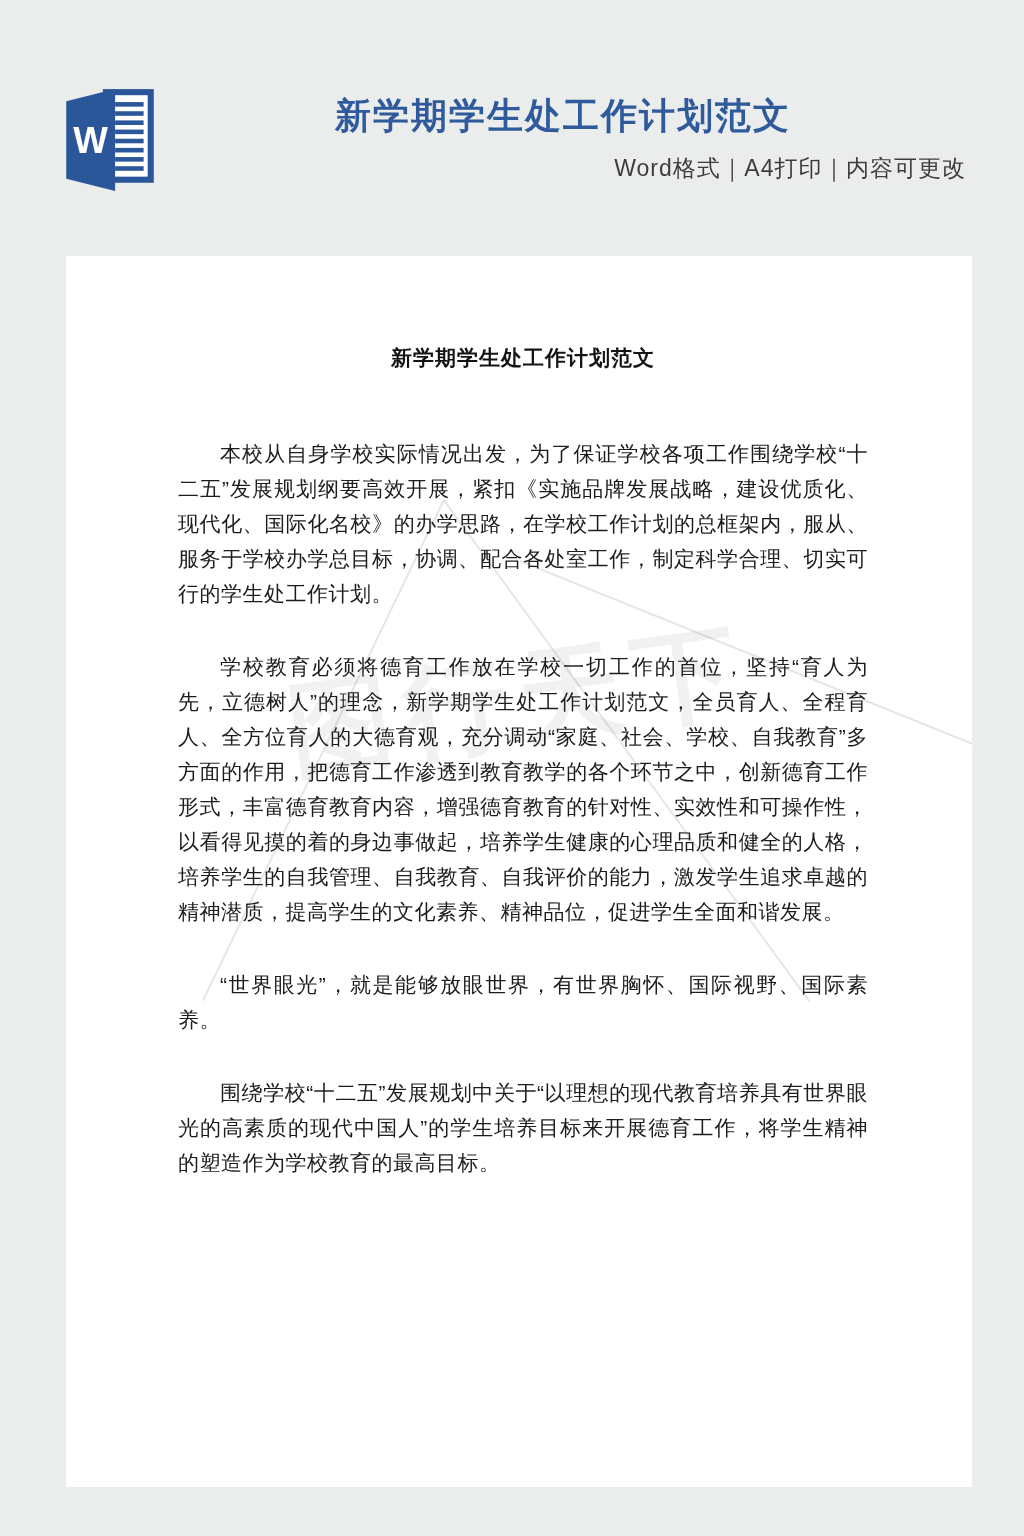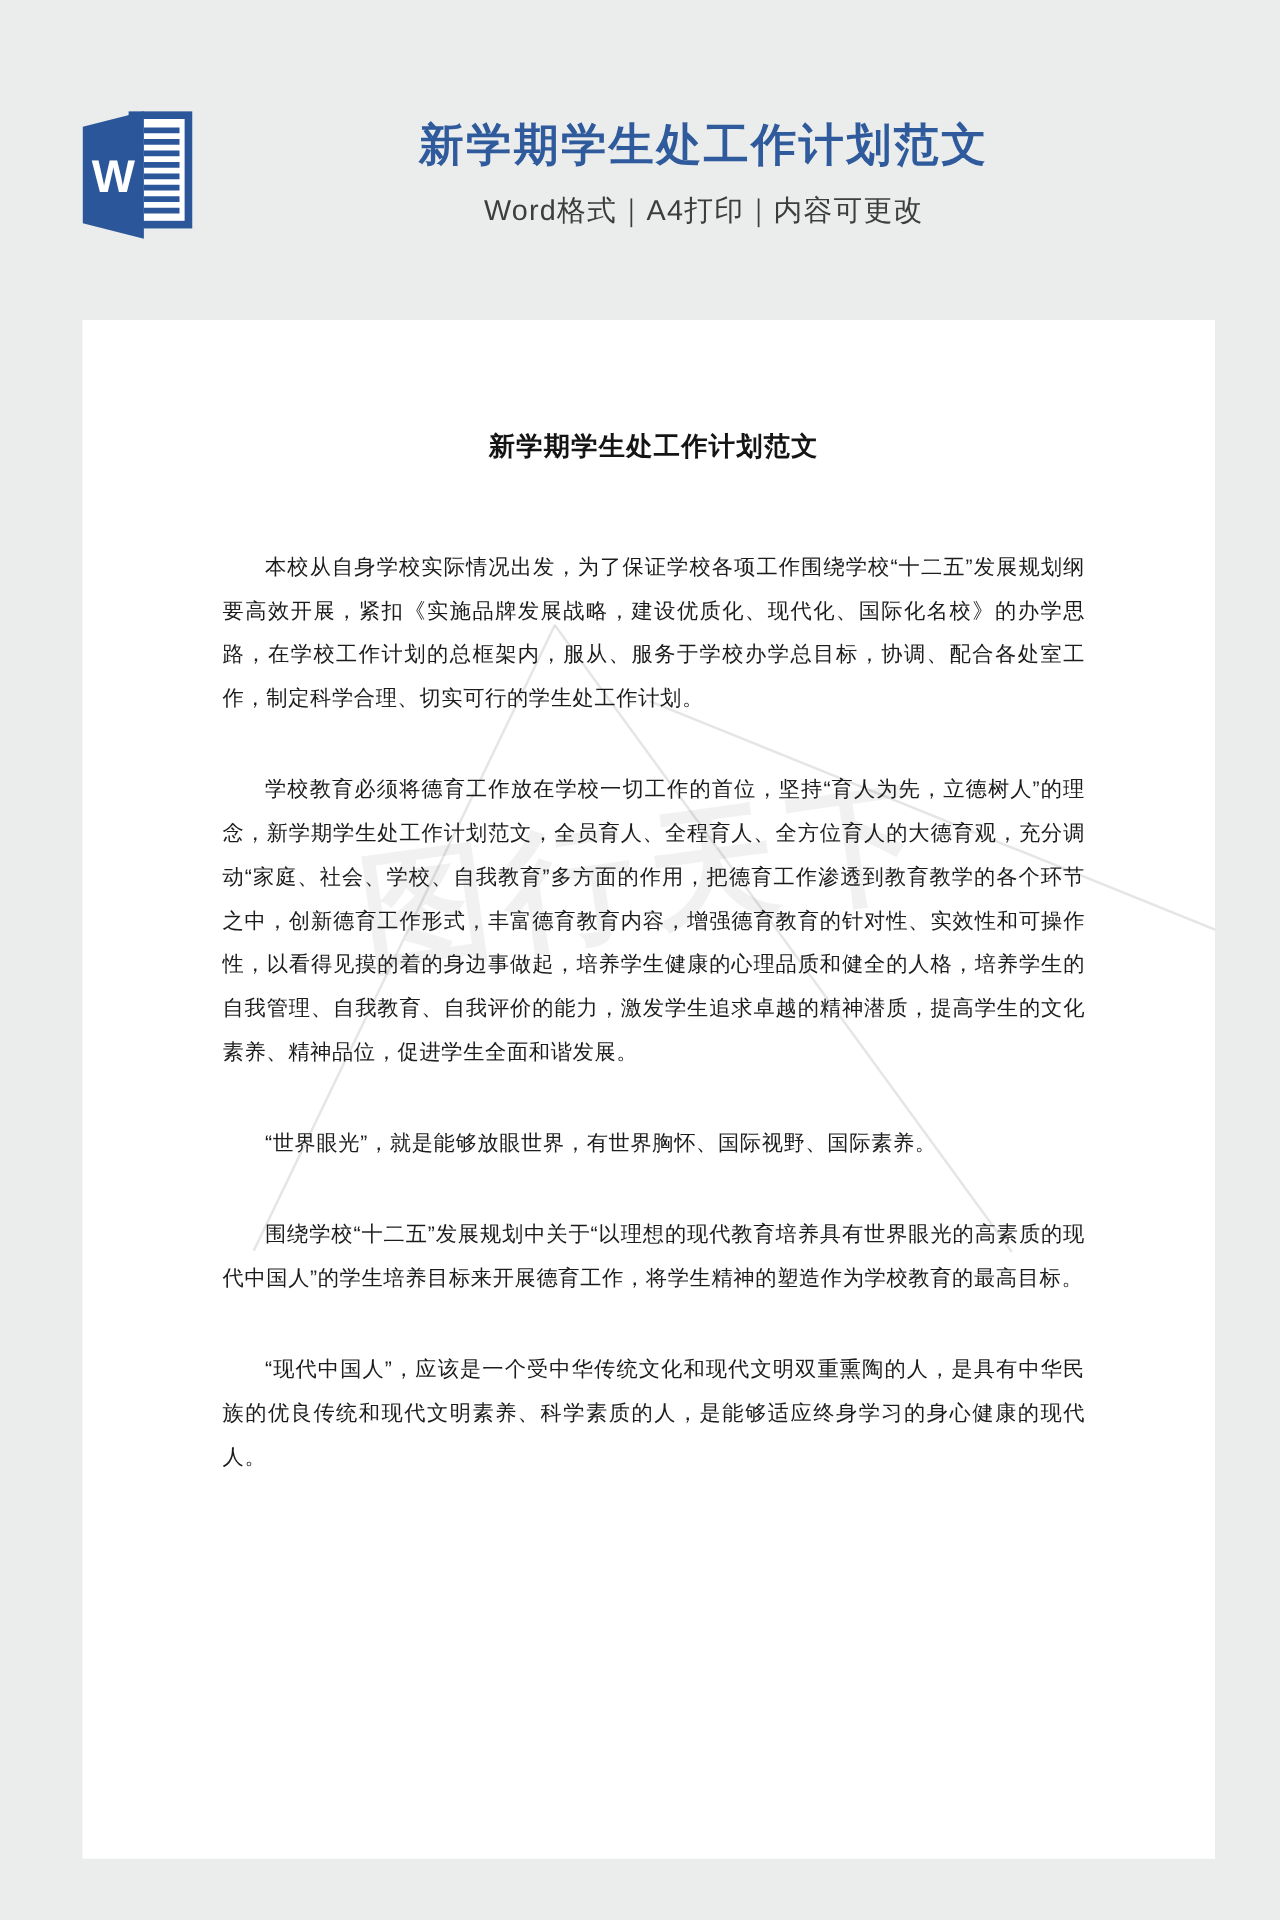--- a/index.html
+++ b/index.html
@@ -38,20 +38,21 @@
     font-weight: bold;
     color: #2f5b9d;
     letter-spacing: 2px;
     line-height: 1.2;
   }
   .header-subtitle {
     margin-top: 16px;
     font-size: 23px;
     color: #3d3d3d;
     letter-spacing: 1px;
+    text-align: right;
   }
 
   
   .doc-page {
     position: absolute;
     left: 66px;
     top: 256px;
     width: 906px;
     height: 1231px;
     background: #ffffff;
@@ -61,21 +62,21 @@
   .doc-title {
     text-align: center;
     font-size: 21px;
     font-weight: bold;
     color: #141414;
     line-height: 28px;
     margin-bottom: 64px;
     letter-spacing: 1px;
   }
   .para {
-    font-size: 17px;
+    font-size: 21px;
     line-height: 35px;
     color: #1c1c1c;
     text-align: justify;
     text-indent: 2em;
     margin-bottom: 38px;
     letter-spacing: 0.5px;
   }
 
   
   .watermark-text {
@@ -139,16 +140,15 @@
     <div class="wline wline-b"></div>
     <div class="wline wline-c"></div>
     <div class="watermark-text">图行天下</div>
 
     <h2 class="doc-title">新学期学生处工作计划范文</h2>
 
     <p class="para">本校从自身学校实际情况出发，为了保证学校各项工作围绕学校“十二五”发展规划纲要高效开展，紧扣《实施品牌发展战略，建设优质化、现代化、国际化名校》的办学思路，在学校工作计划的总框架内，服从、服务于学校办学总目标，协调、配合各处室工作，制定科学合理、切实可行的学生处工作计划。</p>
     <p class="para">学校教育必须将德育工作放在学校一切工作的首位，坚持“育人为先，立德树人”的理念，新学期学生处工作计划范文，全员育人、全程育人、全方位育人的大德育观，充分调动“家庭、社会、学校、自我教育”多方面的作用，把德育工作渗透到教育教学的各个环节之中，创新德育工作形式，丰富德育教育内容，增强德育教育的针对性、实效性和可操作性，以看得见摸的着的身边事做起，培养学生健康的心理品质和健全的人格，培养学生的自我管理、自我教育、自我评价的能力，激发学生追求卓越的精神潜质，提高学生的文化素养、精神品位，促进学生全面和谐发展。</p>
     <p class="para">“世界眼光”，就是能够放眼世界，有世界胸怀、国际视野、国际素养。</p>
     <p class="para">围绕学校“十二五”发展规划中关于“以理想的现代教育培养具有世界眼光的高素质的现代中国人”的学生培养目标来开展德育工作，将学生精神的塑造作为学校教育的最高目标。</p>
-    <p class="para">“现代中国人”，应该是一个受中华传统文化和现代文明双重熏陶的人，是具有中华民族的优良传统和现代文明素养、科学素质的人，是能够适应终身学习的身心健康的现代人。</p>
   </div>
 
 </div>
 
 </body></html>

